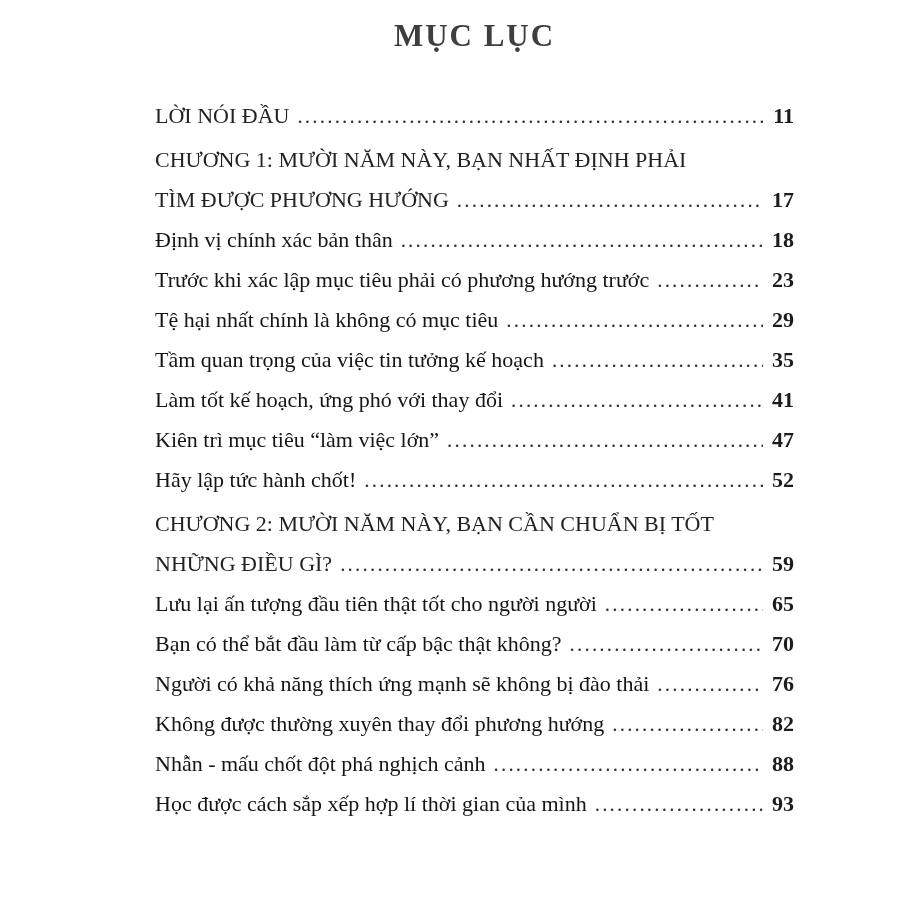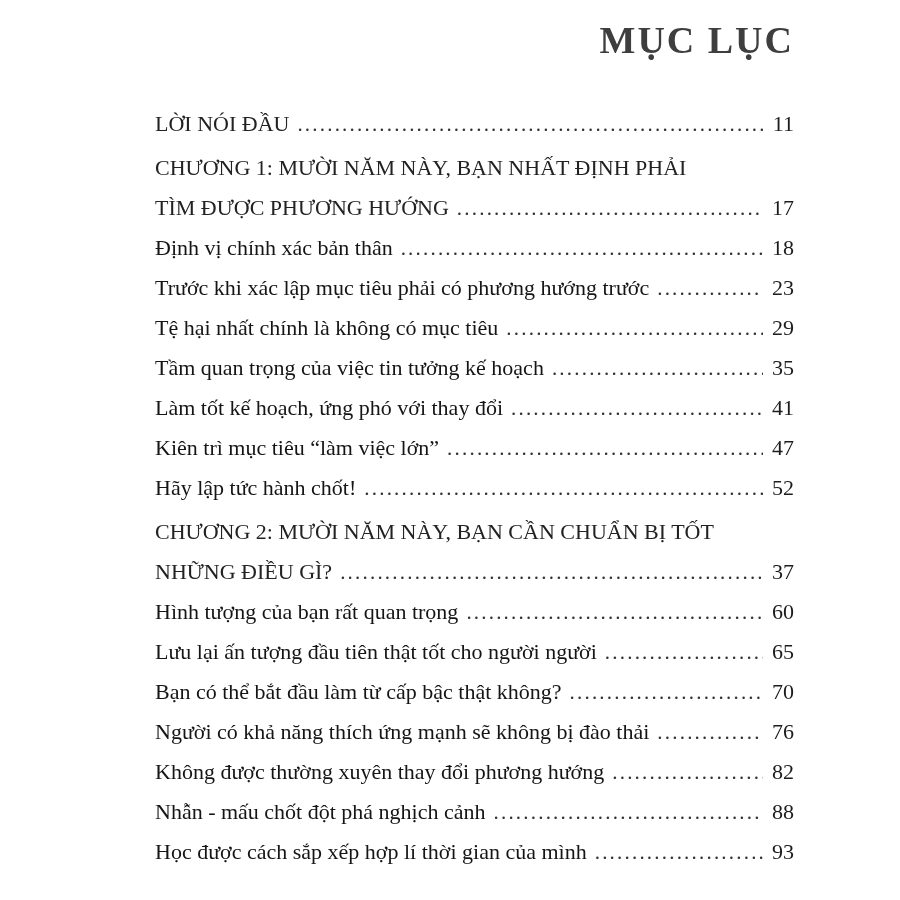--- a/index.html
+++ b/index.html
@@ -14,22 +14,22 @@
     color: #1c1c1c;
     overflow: hidden;
   }
   .page {
     box-sizing: border-box;
     width: 900px;
     height: 900px;
     padding: 10px 106px 0 155px;
   }
   .toc-title {
-    text-align: right;
-    font-size: 38px;
+    text-align: center;
+    font-size: 31px;
     font-weight: bold;
     letter-spacing: 2px;
     color: #3e3e3e;
     margin: 8px 0 42px 0;
   }
   .toc-list { width: 100%; }
   .entry { margin: 0; }
   .entry.gap { margin-top: 4px; }
   .entry-line {
     display: flex;
@@ -51,21 +51,21 @@
   .leader::after {
     content: "..........................................................................................................................................";
     letter-spacing: 2.2px;
     font-size: 21px;
     font-weight: normal;
   }
   .pg {
     flex: 0 0 auto;
     min-width: 28px;
     text-align: right;
-    font-weight: normal;
+    font-weight: bold;
     color: #1c1c1c;
   }
 </style>
 </head>
 <body>
 
 <div class="page">
   <div class="toc-title">MỤC LỤC</div>
   <div class="toc-list">
       <div class="entry caps">
@@ -134,28 +134,21 @@
           <span class="pg">52</span>
         </div>
       </div>
       <div class="entry caps gap">
         <div class="entry-line">
           <span class="t">CHƯƠNG 2: MƯỜI NĂM NÀY, BẠN CẦN CHUẨN BỊ TỐT</span>
         </div>
         <div class="entry-line">
           <span class="t">NHỮNG ĐIỀU GÌ?</span>
           <span class="leader"></span>
-          <span class="pg">37</span>
-        </div>
-      </div>
-      <div class="entry bold">
-        <div class="entry-line">
-          <span class="t">Hình tượng của bạn rất quan trọng</span>
-          <span class="leader"></span>
-          <span class="pg">60</span>
+          <span class="pg">59</span>
         </div>
       </div>
       <div class="entry bold">
         <div class="entry-line">
           <span class="t">Lưu lại ấn tượng đầu tiên thật tốt cho người người</span>
           <span class="leader"></span>
           <span class="pg">65</span>
         </div>
       </div>
       <div class="entry bold">

